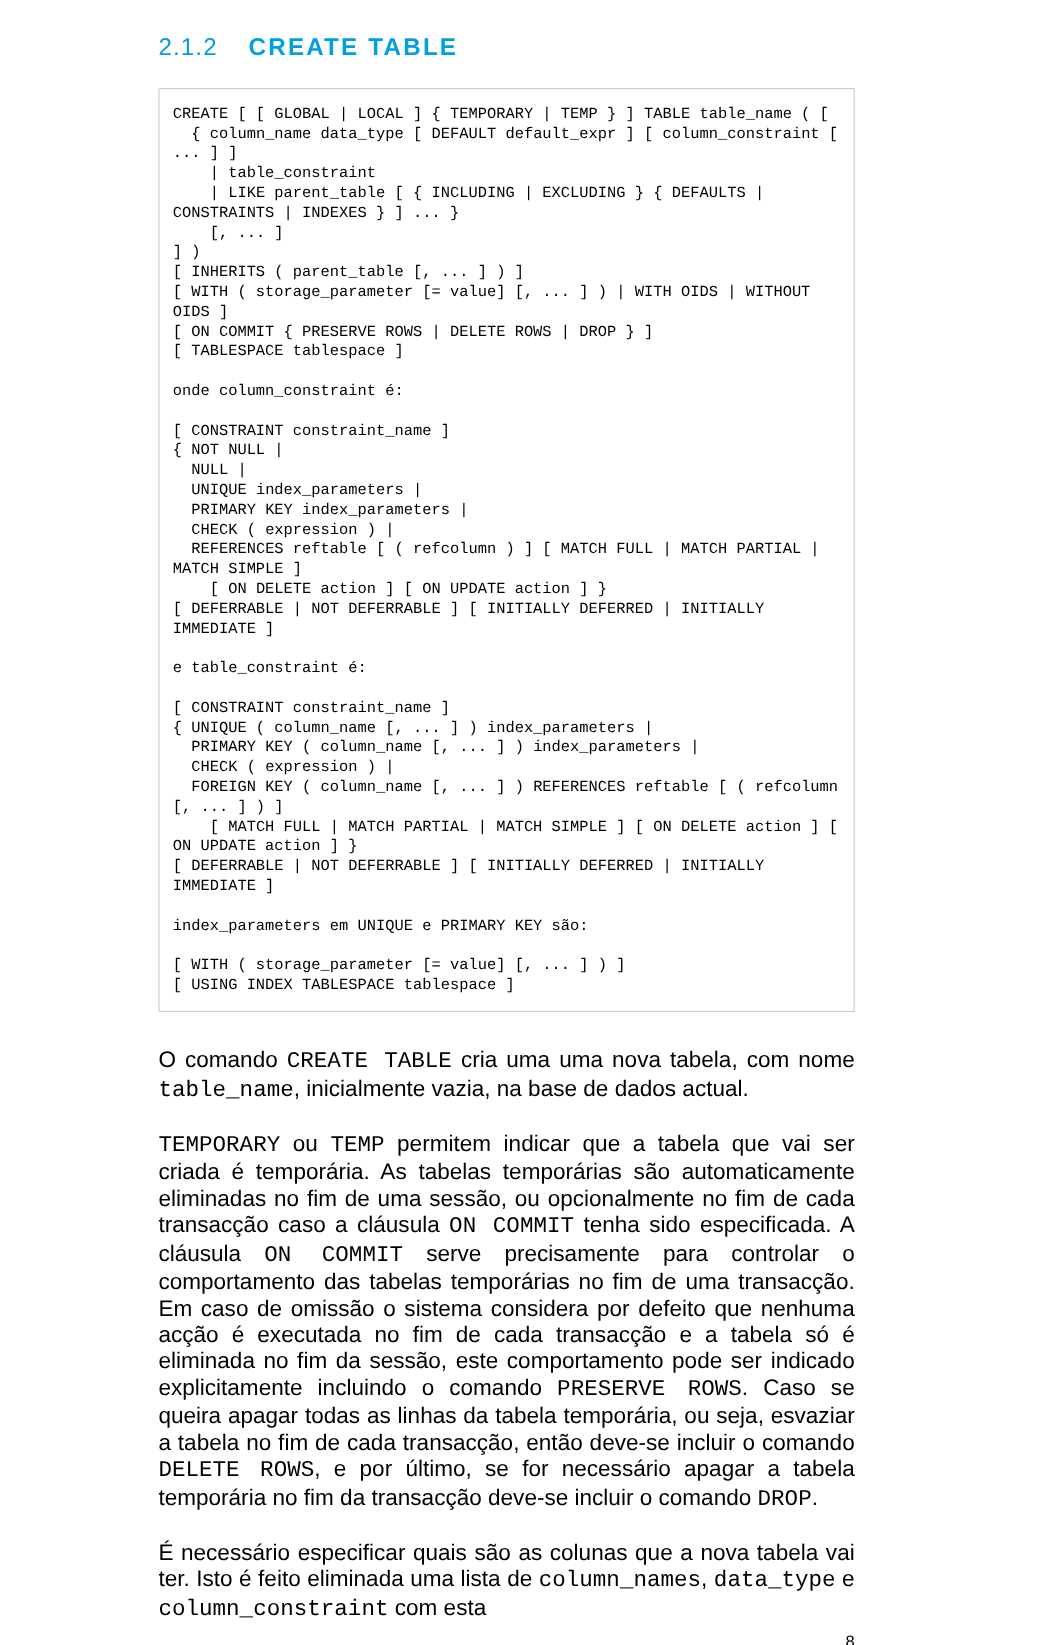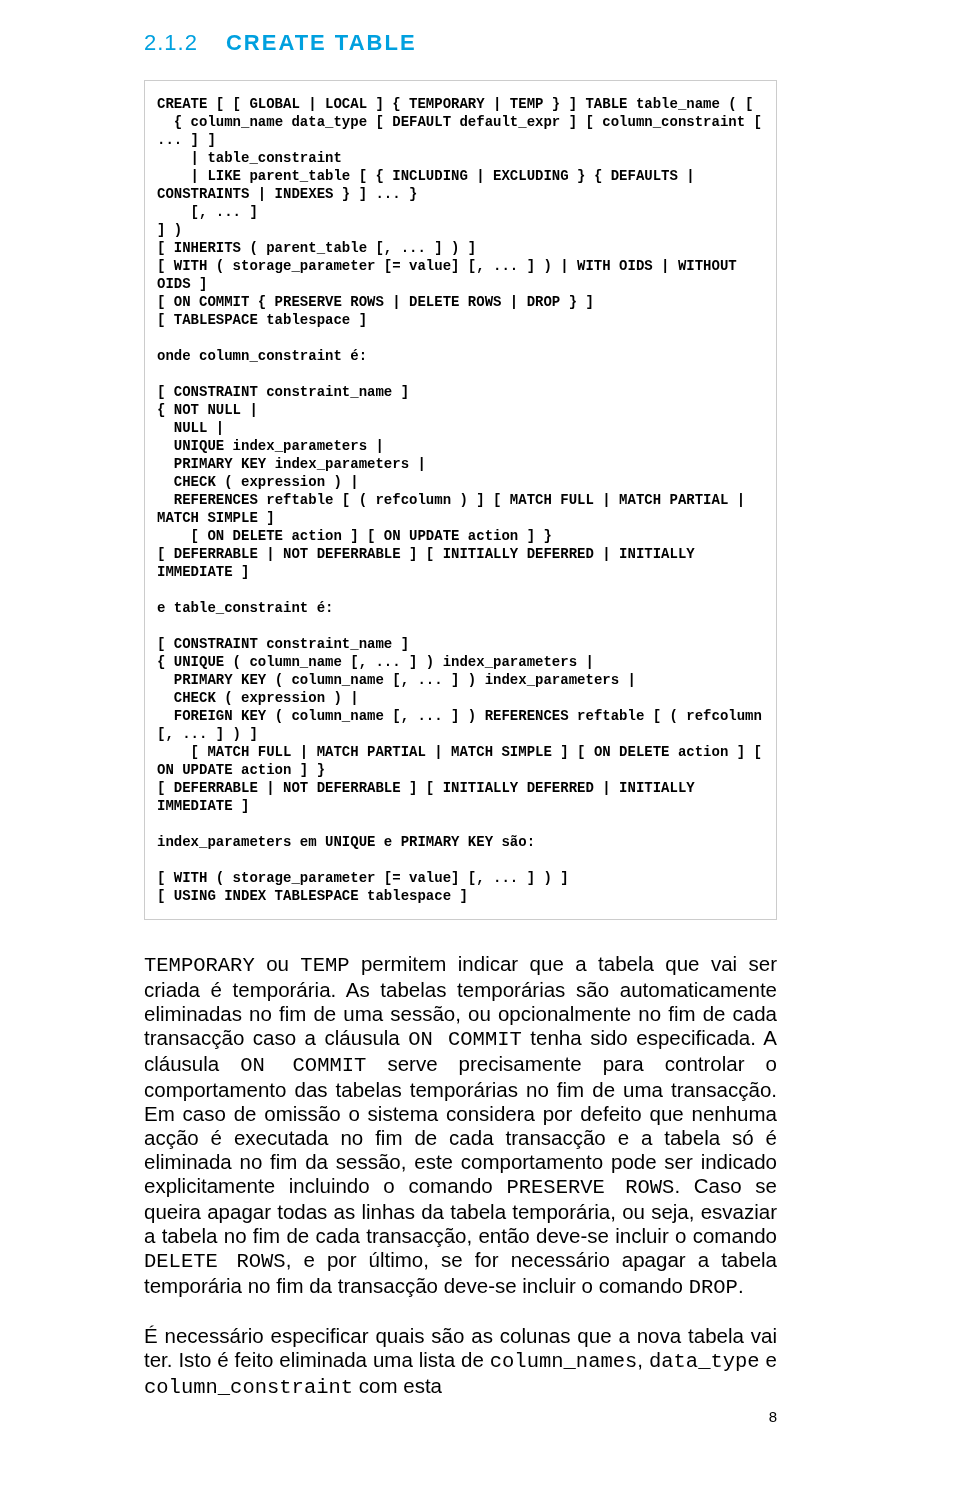--- a/index.html
+++ b/index.html
@@ -25,21 +25,20 @@
     margin-right: 28px;
   }
   .section-heading .title {
     font-weight: bold;
     letter-spacing: 2px;
   }
   .code-box {
     border: 1px solid #cccccc;
     padding: 14px 12px 14px 12px;
     margin-bottom: 32px;
-    font-weight: bold;
   }
   .code-box pre {
     font-family: "Courier New", Courier, monospace;
     font-size: 14px;
     line-height: 18px;
     white-space: pre-wrap;
     word-wrap: break-word;
     color: #000;
   }
   .body-text {
@@ -100,20 +99,23 @@
   FOREIGN KEY ( column_name [, ... ] ) REFERENCES reftable [ ( refcolumn [, ... ] ) ]
     [ MATCH FULL | MATCH PARTIAL | MATCH SIMPLE ] [ ON DELETE action ] [ ON UPDATE action ] }
 [ DEFERRABLE | NOT DEFERRABLE ] [ INITIALLY DEFERRED | INITIALLY IMMEDIATE ]
 
 index_parameters em UNIQUE e PRIMARY KEY são:
 
 [ WITH ( storage_parameter [= value] [, ... ] ) ]
 [ USING INDEX TABLESPACE tablespace ]</pre>
   </div>
 
+  <p class="body-text">
+    <span>O comando </span><span class="mono">CREATE TABLE</span><span> cria uma uma nova tabela, com nome </span><span class="mono">table_name</span><span>, inicialmente vazia, na base de dados actual.</span>
+  </p>
 
   <p class="body-text">
     <span class="mono">TEMPORARY</span><span> ou </span><span class="mono">TEMP</span><span>  permitem indicar que a tabela que vai ser criada é temporária. As tabelas temporárias são automaticamente eliminadas no fim de uma sessão, ou opcionalmente no fim de cada transacção caso a cláusula </span><span class="mono">ON COMMIT</span><span> tenha sido especificada. A cláusula </span><span class="mono">ON COMMIT</span><span> serve precisamente para controlar o comportamento das tabelas temporárias no fim de uma transacção. Em caso de omissão o sistema considera por defeito que nenhuma acção é executada no fim de cada transacção e a tabela só é eliminada no fim da sessão, este comportamento pode ser indicado explicitamente incluindo o comando </span><span class="mono">PRESERVE ROWS</span><span>. Caso se queira apagar todas as linhas da tabela temporária, ou seja, esvaziar a tabela no fim de cada transacção, então deve-se incluir o comando </span><span class="mono">DELETE ROWS</span><span>, e por último, se for necessário apagar a tabela temporária no fim da transacção deve-se incluir o comando </span><span class="mono">DROP</span><span>.</span>
   </p>
 
   <p class="body-text" style="margin-bottom:8px;">
     <span>É necessário especificar quais são as colunas que a nova tabela vai ter. Isto é feito eliminada uma lista de </span><span class="mono">column_names</span><span>, </span><span class="mono">data_type</span><span> e </span><span class="mono">column_constraint</span><span> com esta</span>
   </p>
 
   <div class="page-number">8</div>

